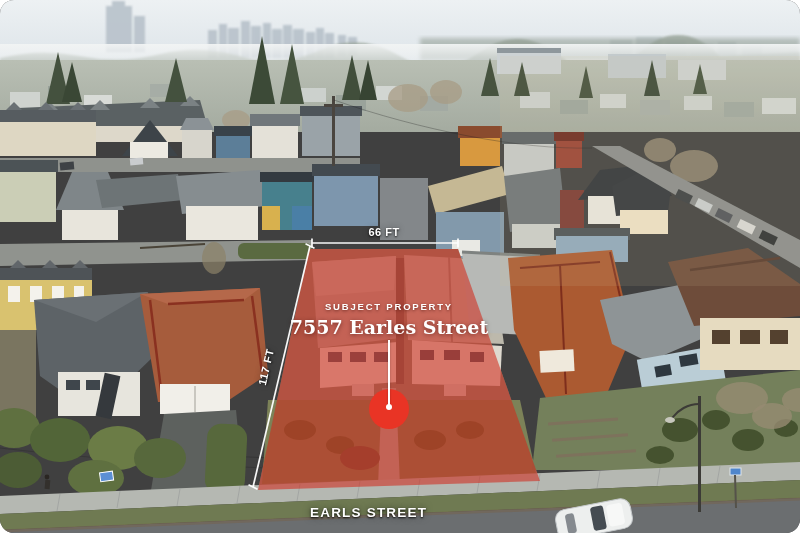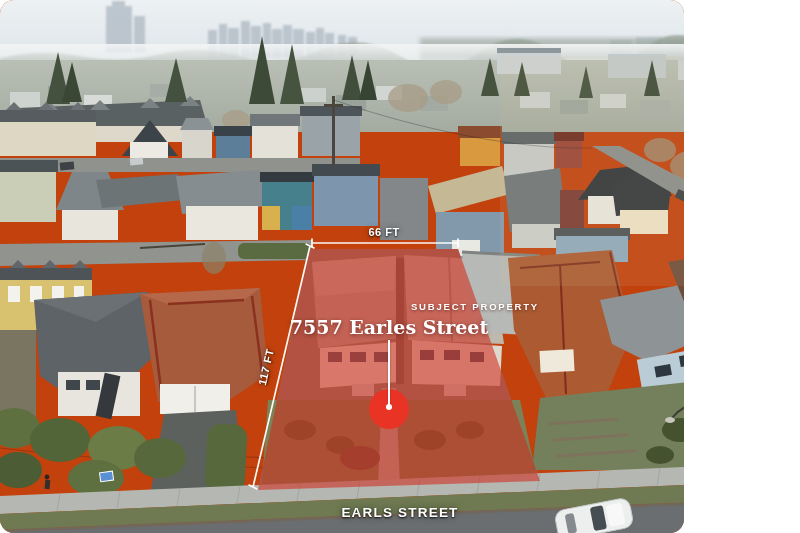--- a/index.html
+++ b/index.html
@@ -1,18 +1,18 @@
 <!DOCTYPE html>
 <html style="--parcel-overlay: #d2281a; --marker: #e93425; --dimension-line: #ffffff; --label-text: #ffffff;"><head>
 <meta charset="utf-8">
 <style>
   html,body{margin:0;padding:0;background:#ffffff;}
   .stage{
-    position:relative;width:684px;height:533px;overflow:hidden;
-    border-radius:14px;background:#c2410c;
+    position:relative;width:800px;height:533px;overflow:hidden;
+    border-radius:14px;background:#404040;
     font-family:"Liberation Sans", sans-serif;
   }
   .stage svg{position:absolute;left:0;top:0;display:block;}
   
   .dim-label{
     position:absolute;color:var(--label-text,#fff);font-weight:bold;
     font-size:11px;letter-spacing:.5px;text-align:center;
     text-shadow:0 1px 2px rgba(0,0,0,.85),0 0 6px rgba(0,0,0,.4);
     white-space:nowrap;
   }
@@ -21,41 +21,40 @@
     left:236px;top:359px;width:60px;height:16px;line-height:16px;
     transform:rotate(-77deg);transform-origin:center;
   }
   .subject-label{
     position:absolute;left:239px;top:301px;width:300px;text-align:center;
     color:var(--label-text,#fff);
   }
   .subject-label .eyebrow{
     font-size:9.5px;font-weight:bold;letter-spacing:1.8px;line-height:12px;
     text-shadow:0 1px 3px rgba(50,8,4,.6);
-    text-align:right;
   }
   .subject-label .address{
     font-family:"DejaVu Serif", serif;font-weight:bold;font-size:19px;
     line-height:24px;margin-top:2px;
     text-shadow:0 1px 4px rgba(50,8,4,.55);
   }
   .leader-line{
     position:absolute;left:388px;top:340px;width:2px;height:66px;
     background:var(--dimension-line,#fff);box-shadow:0 0 2px rgba(0,0,0,.3);
   }
   .marker-circle{
     position:absolute;left:369px;top:389px;width:40px;height:40px;
     border-radius:50%;background:var(--marker,#e93425);
   }
   .marker-dot{
     position:absolute;left:386px;top:404px;width:6px;height:6px;
     border-radius:50%;background:var(--dimension-line,#fff);
   }
   .street-label{
-    position:absolute;left:310px;top:505px;width:180px;text-align:center;
+    position:absolute;left:310px;top:505px;width:180px;text-align:left;
     color:var(--label-text,#fff);font-size:13.5px;font-weight:bold;
     letter-spacing:1.2px;
     text-shadow:0 1px 2px rgba(0,0,0,.9),0 0 7px rgba(0,0,0,.5);
     white-space:nowrap;
   }
 </style>
 </head>
 <body>
 
 <div class="stage">

